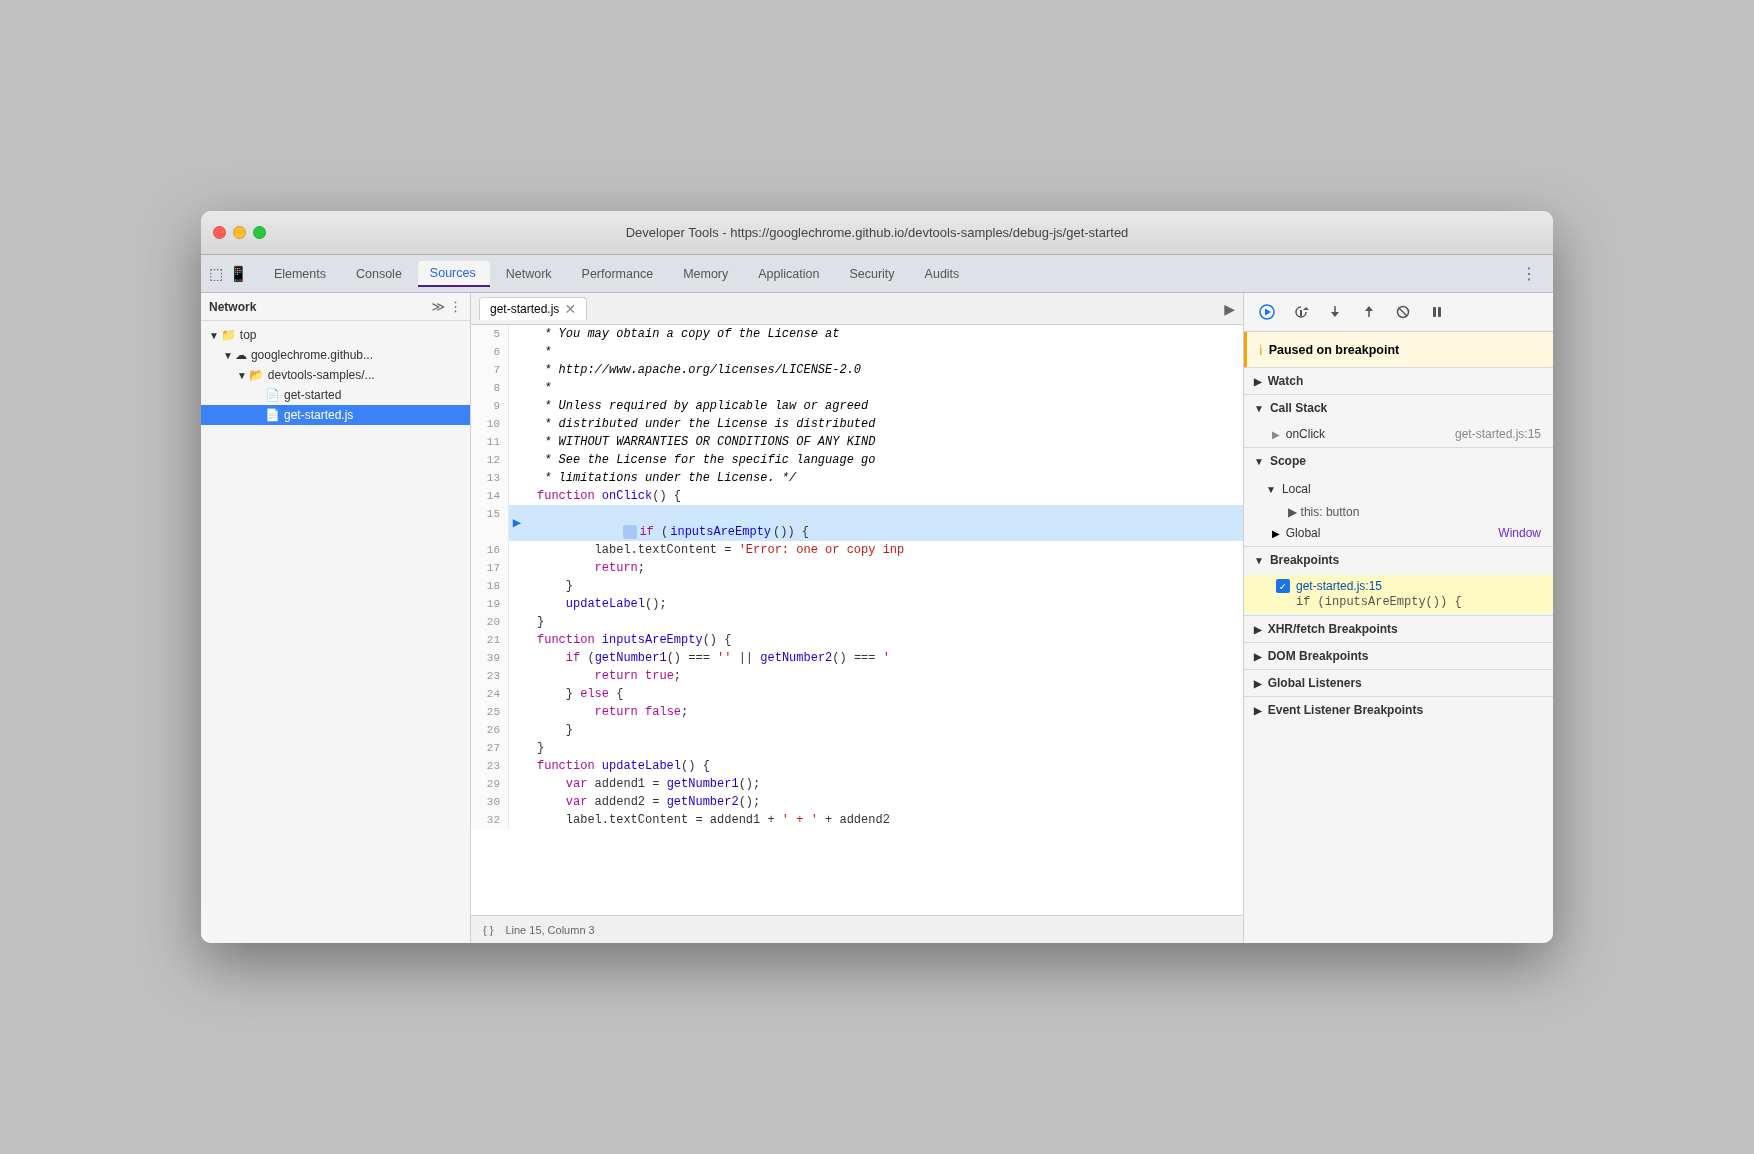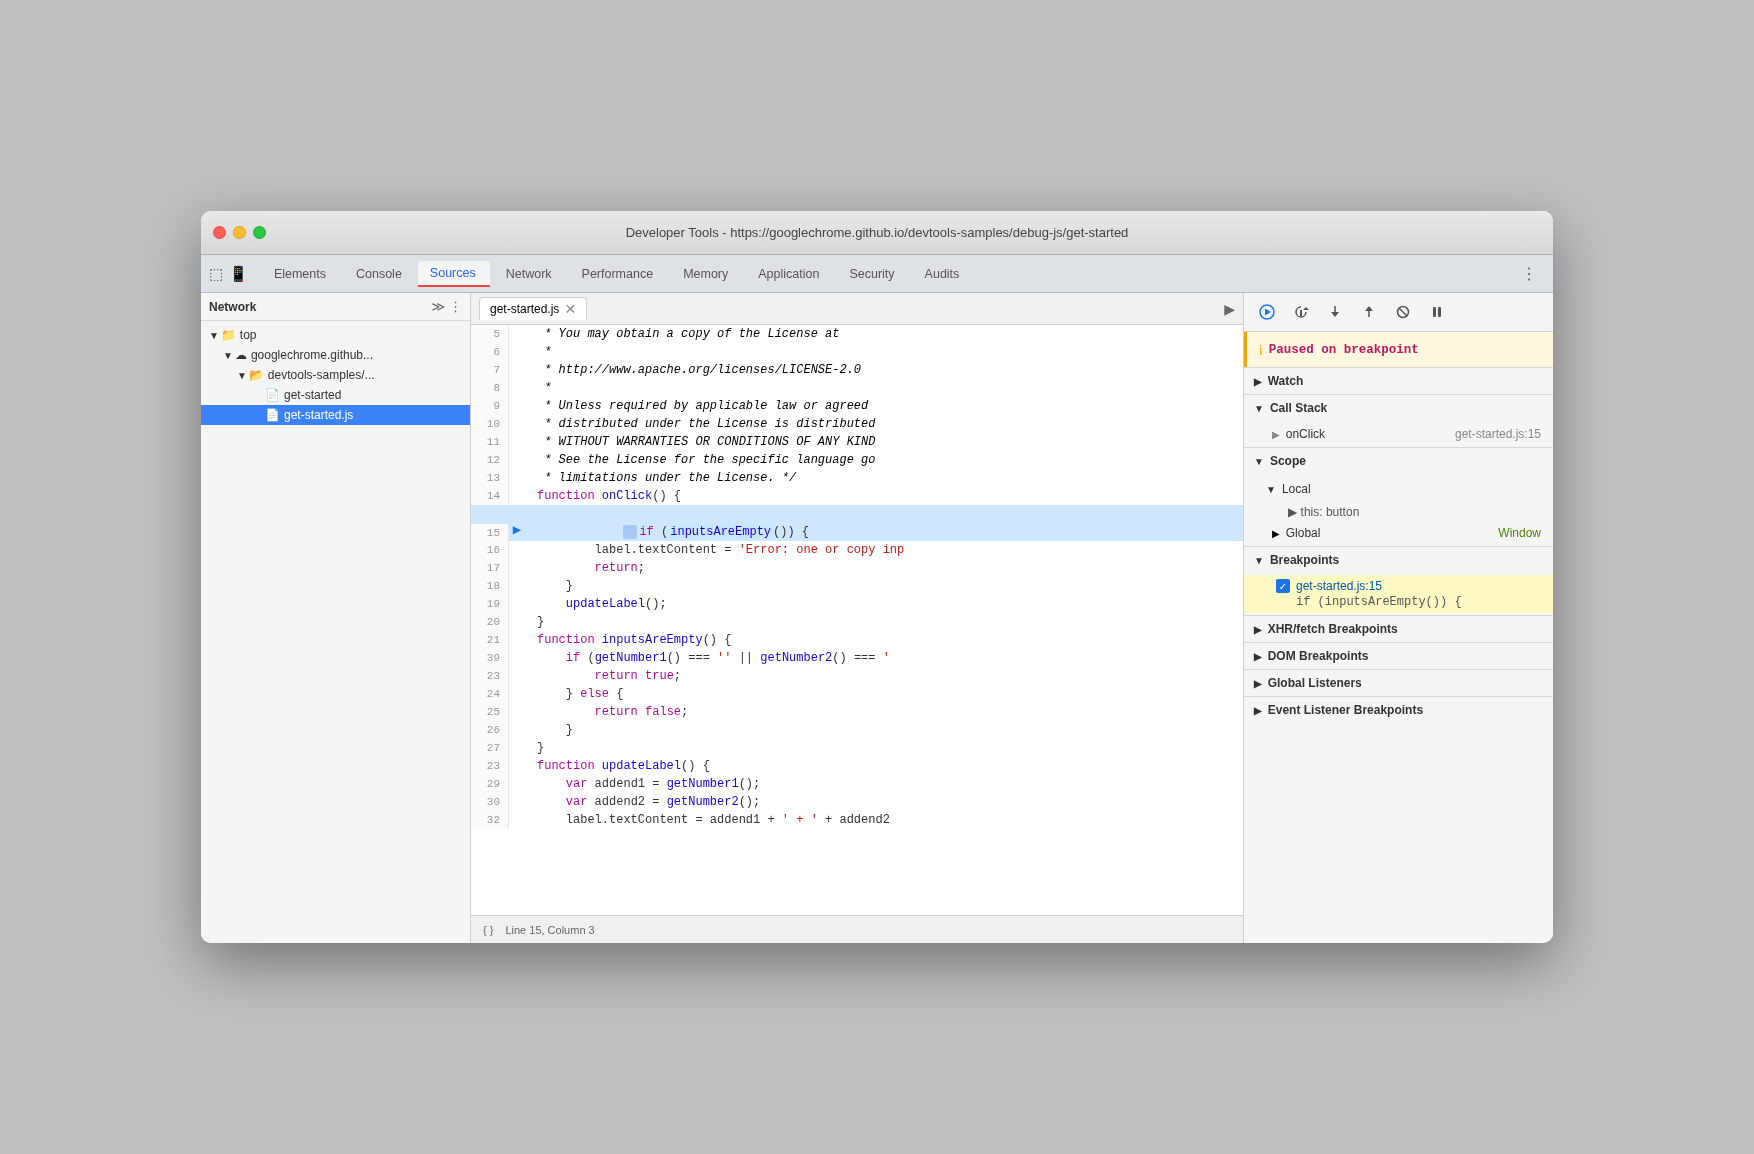--- a/index.html
+++ b/index.html
@@ -70,21 +70,21 @@
       padding: 5px 14px;
       font-size: 12.5px;
       color: #555;
       cursor: pointer;
       border-radius: 4px 4px 0 0;
       white-space: nowrap;
     }
     .tab-item.active {
       background: #f5f5f5;
       color: #2563eb;
-      border-bottom: 2px solid #ef4444;
+      border-bottom: 2px solid #4c1d95;
       font-weight: 500;
       padding-left: 12px;
     }
     .tab-bar-more {
       margin-left: auto;
       font-size: 16px;
       color: #666;
       cursor: pointer;
       padding: 4px 8px;
     }
@@ -181,21 +181,21 @@
       overflow: auto;
       font-family: 'Courier New', Courier, monospace;
       font-size: 12px;
       line-height: 1.5;
     }
     .code-line {
       display: flex;
       align-items: stretch;
       min-width: max-content;
     }
-    .code-line.breakpoint-line { background: #cfe7fd; align-items: flex-end; }
+    .code-line.breakpoint-line { background: #cfe7fd; }
     .line-number {
       width: 38px;
       min-width: 38px;
       text-align: right;
       padding-right: 8px;
       color: #999;
       user-select: none;
       background: #fafafa;
       border-right: 1px solid #e8e8e8;
       font-size: 11px;
@@ -267,21 +267,21 @@
       color: #555;
       display: flex;
       align-items: center;
       gap: 6px;
       margin: 0;
     }
     .breakpoint-banner .info-icon {
       color: #f0a500;
       font-size: 14px;
     }
-    .breakpoint-banner strong { color: #be185d; font-family: Liberation Mono, monospace; }
+    .breakpoint-banner strong { color: #000000; }
     .section-header {
       display: flex;
       align-items: center;
       padding: 6px 10px;
       cursor: pointer;
       font-size: 12px;
       font-weight: 600;
       color: #333;
       border-top: 1px solid #d8d8d8;
     }
@@ -332,21 +332,21 @@
     .call-stack-item .fn-name { color: #333; }
     .call-stack-item .fn-loc { color: #888; margin-left: auto; }
     .cs-arrow { color: #888; font-size: 10px; }
     .global-row {
       display: flex;
       align-items: center;
       padding: 4px 12px 4px 28px;
       font-size: 12px;
     }
     .global-row .label { color: #333; flex: 1; }
-    .global-row .value { color: #4d7c0f; text-align: center; }
+    .global-row .value { color: #6d28d9; text-align: center; }
 
     
     .kw { color: #aa0d91; } 
     .fn { color: #1c00cf; } 
     .cm { color: #000000; font-style: italic; } 
     .str { color: #c41a16; }
   </style>
 </head>
 <body>
 

